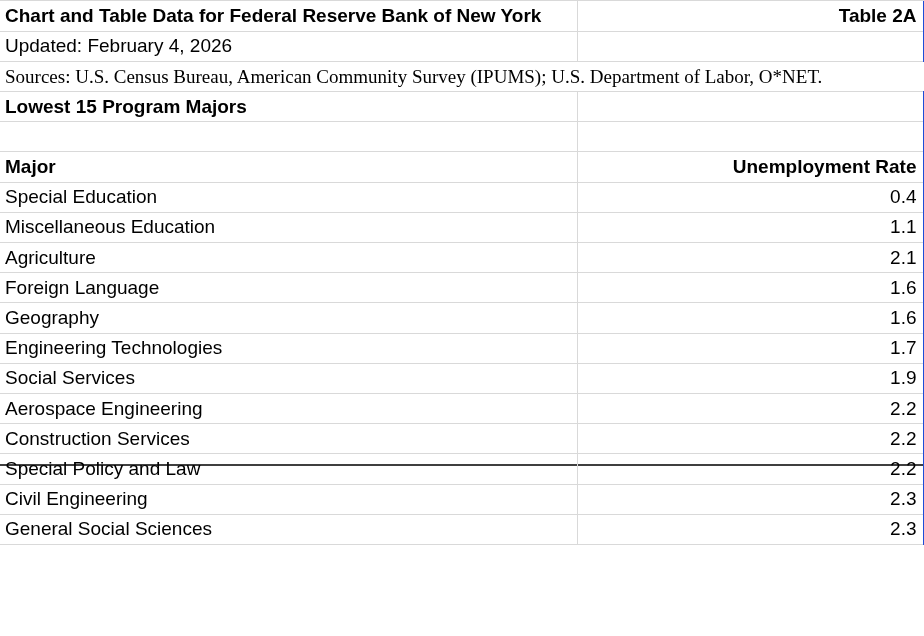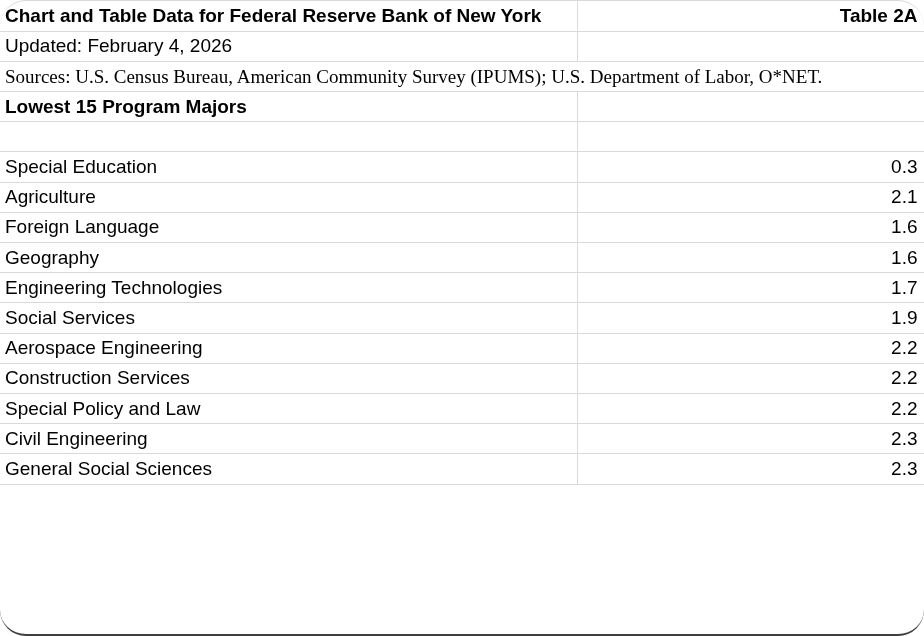--- a/index.html
+++ b/index.html
@@ -10,25 +10,24 @@
   body {
     width: 924px;
     height: 636px;
     overflow: hidden;
     font-family: "Liberation Sans", sans-serif;
     color: #000000;
   }
 
   #sheet {
     width: 924px;
-    height: 636px;
+    height: 466px;
     box-sizing: border-box;
     border-top: 1px solid #d9d9d9;
     border-bottom: 2px solid #3f3f3f;
-    border-radius: 26px;
   }
 
   table.grid {
     width: 924px;
     border-collapse: collapse;
     table-layout: fixed;
   }
 
   table.grid col.c-major  { width: 577px; }
   table.grid col.c-value  { width: 347px; }
@@ -43,21 +42,21 @@
     border-right: 1px solid #d9d9d9;
     padding: 0 6px 0 5px;
     font-size: 19px;
     line-height: 1.05;
     vertical-align: middle;
     white-space: nowrap;
     overflow: visible;
   }
 
   table.grid td.last-col {
-    border-right: 1px solid #1d4ed8;
+    border-right: 3px solid #1d4ed8;
   }
 
   
   .bold      { font-weight: bold; }
   .right     { text-align: right; }
   .left      { text-align: left; }
   .blank     { }
 
   
   td.span-row {
@@ -95,24 +94,32 @@
       <tr>
         <td class="bold left">Lowest 15 Program Majors</td>
         <td class="right last-col blank"></td>
       </tr>
 
       <tr>
         <td class="left blank"></td>
         <td class="right last-col blank"></td>
       </tr>
 
+      <tr>
+        <td class="bold left">Major</td>
+        <td class="bold right last-col">Unemployment Rate</td>
+      </tr>
 
       <tr>
         <td class="left">Special Education</td>
-        <td class="right last-col">0.3</td>
+        <td class="right last-col">0.4</td>
+      </tr>
+      <tr>
+        <td class="left">Miscellaneous Education</td>
+        <td class="right last-col">1.1</td>
       </tr>
       <tr>
         <td class="left">Agriculture</td>
         <td class="right last-col">2.1</td>
       </tr>
       <tr>
         <td class="left">Foreign Language</td>
         <td class="right last-col">1.6</td>
       </tr>
       <tr>

